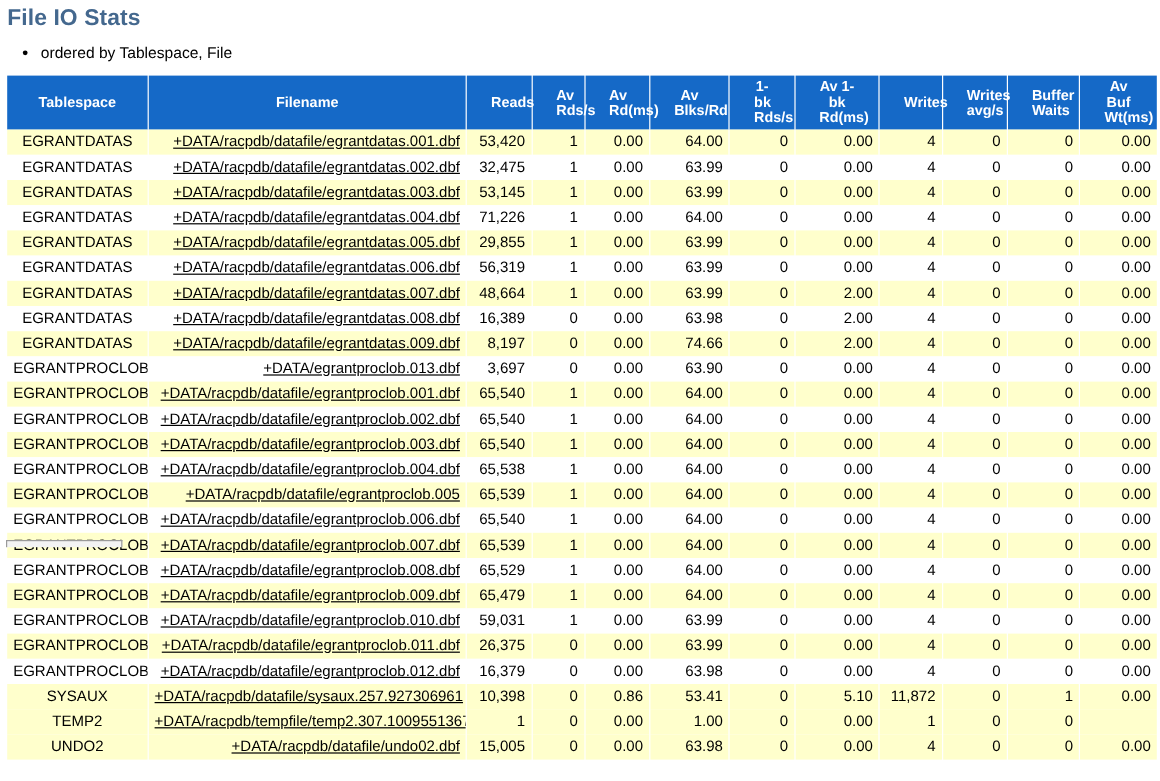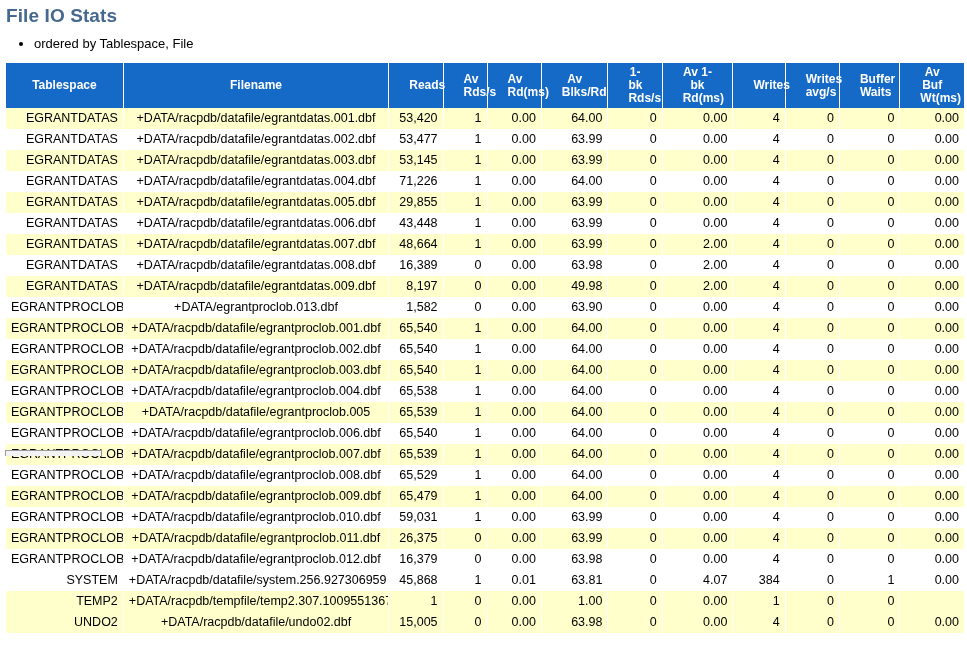--- a/index.html
+++ b/index.html
@@ -81,22 +81,22 @@
     font-size: 12.5px;
     vertical-align: middle;
     border: 0;
     white-space: nowrap;
     overflow: hidden;
   }
 
   tbody tr.odd td { background: #ffffcc; }
   tbody tr.even td { background: #ffffff; }
 
-  td.c-ts   { text-align: right; }
-  td.c-file { text-align: center; }
+  td.c-ts   { text-align: center; }
+  td.c-file { text-align: right; text-decoration: underline; }
   td.num    { text-align: right; }
 
   
   col.w-ts      { width: 114px; }
   col.w-file    { width: 258px; }
   col.w-reads   { width: 52px; }
   col.w-avrds   { width: 42px; }
   col.w-avrdms  { width: 52px; }
   col.w-avblks  { width: 64px; }
   col.w-1bk     { width: 52px; }
@@ -172,21 +172,21 @@
             <td class="num">0</td>
             <td class="num">0.00</td>
             <td class="num">4</td>
             <td class="num">0</td>
             <td class="num">0</td>
             <td class="num">0.00</td>
           </tr>
           <tr class="even">
             <td class="c-ts">EGRANTDATAS</td>
             <td class="c-file">+DATA/racpdb/datafile/egrantdatas.002.dbf</td>
-            <td class="num">53,477</td>
+            <td class="num">32,475</td>
             <td class="num">1</td>
             <td class="num">0.00</td>
             <td class="num">63.99</td>
             <td class="num">0</td>
             <td class="num">0.00</td>
             <td class="num">4</td>
             <td class="num">0</td>
             <td class="num">0</td>
             <td class="num">0.00</td>
           </tr>
@@ -228,21 +228,21 @@
             <td class="num">0</td>
             <td class="num">0.00</td>
             <td class="num">4</td>
             <td class="num">0</td>
             <td class="num">0</td>
             <td class="num">0.00</td>
           </tr>
           <tr class="even">
             <td class="c-ts">EGRANTDATAS</td>
             <td class="c-file">+DATA/racpdb/datafile/egrantdatas.006.dbf</td>
-            <td class="num">43,448</td>
+            <td class="num">56,319</td>
             <td class="num">1</td>
             <td class="num">0.00</td>
             <td class="num">63.99</td>
             <td class="num">0</td>
             <td class="num">0.00</td>
             <td class="num">4</td>
             <td class="num">0</td>
             <td class="num">0</td>
             <td class="num">0.00</td>
           </tr>
@@ -273,32 +273,32 @@
             <td class="num">0</td>
             <td class="num">0</td>
             <td class="num">0.00</td>
           </tr>
           <tr class="odd">
             <td class="c-ts">EGRANTDATAS</td>
             <td class="c-file">+DATA/racpdb/datafile/egrantdatas.009.dbf</td>
             <td class="num">8,197</td>
             <td class="num">0</td>
             <td class="num">0.00</td>
-            <td class="num">49.98</td>
+            <td class="num">74.66</td>
             <td class="num">0</td>
             <td class="num">2.00</td>
             <td class="num">4</td>
             <td class="num">0</td>
             <td class="num">0</td>
             <td class="num">0.00</td>
           </tr>
           <tr class="even">
             <td class="c-ts">EGRANTPROCLOB</td>
             <td class="c-file">+DATA/egrantproclob.013.dbf</td>
-            <td class="num">1,582</td>
+            <td class="num">3,697</td>
             <td class="num">0</td>
             <td class="num">0.00</td>
             <td class="num">63.90</td>
             <td class="num">0</td>
             <td class="num">0.00</td>
             <td class="num">4</td>
             <td class="num">0</td>
             <td class="num">0</td>
             <td class="num">0.00</td>
           </tr>
@@ -463,30 +463,30 @@
             <td class="num">0</td>
             <td class="num">0.00</td>
             <td class="num">63.98</td>
             <td class="num">0</td>
             <td class="num">0.00</td>
             <td class="num">4</td>
             <td class="num">0</td>
             <td class="num">0</td>
             <td class="num">0.00</td>
           </tr>
-          <tr class="even">
-            <td class="c-ts">SYSTEM</td>
-            <td class="c-file">+DATA/racpdb/datafile/system.256.927306959</td>
-            <td class="num">45,868</td>
-            <td class="num">1</td>
-            <td class="num">0.01</td>
-            <td class="num">63.81</td>
-            <td class="num">0</td>
-            <td class="num">4.07</td>
-            <td class="num">384</td>
+          <tr class="odd">
+            <td class="c-ts">SYSAUX</td>
+            <td class="c-file">+DATA/racpdb/datafile/sysaux.257.927306961</td>
+            <td class="num">10,398</td>
+            <td class="num">0</td>
+            <td class="num">0.86</td>
+            <td class="num">53.41</td>
+            <td class="num">0</td>
+            <td class="num">5.10</td>
+            <td class="num">11,872</td>
             <td class="num">0</td>
             <td class="num">1</td>
             <td class="num">0.00</td>
           </tr>
           <tr class="odd">
             <td class="c-ts">TEMP2</td>
             <td class="c-file">+DATA/racpdb/tempfile/temp2.307.1009551367</td>
             <td class="num">1</td>
             <td class="num">0</td>
             <td class="num">0.00</td>

